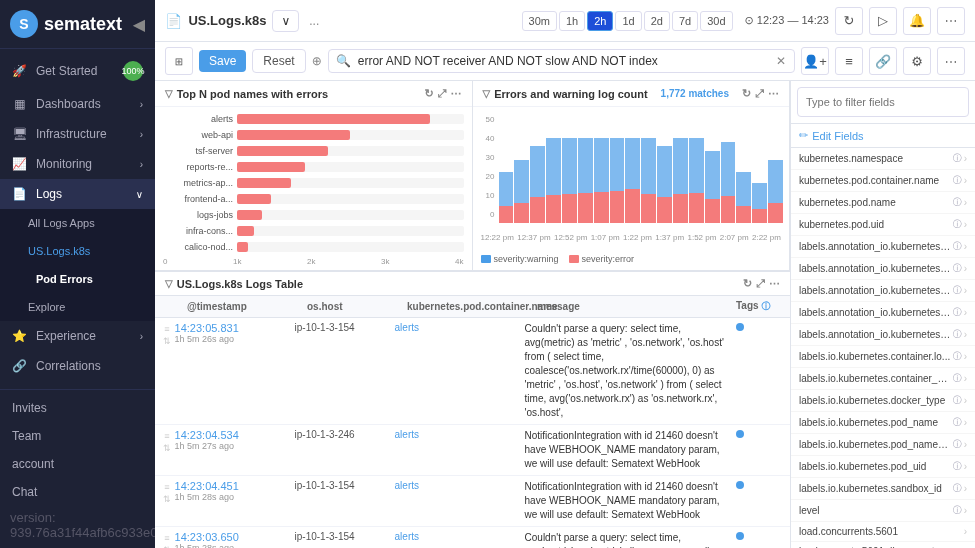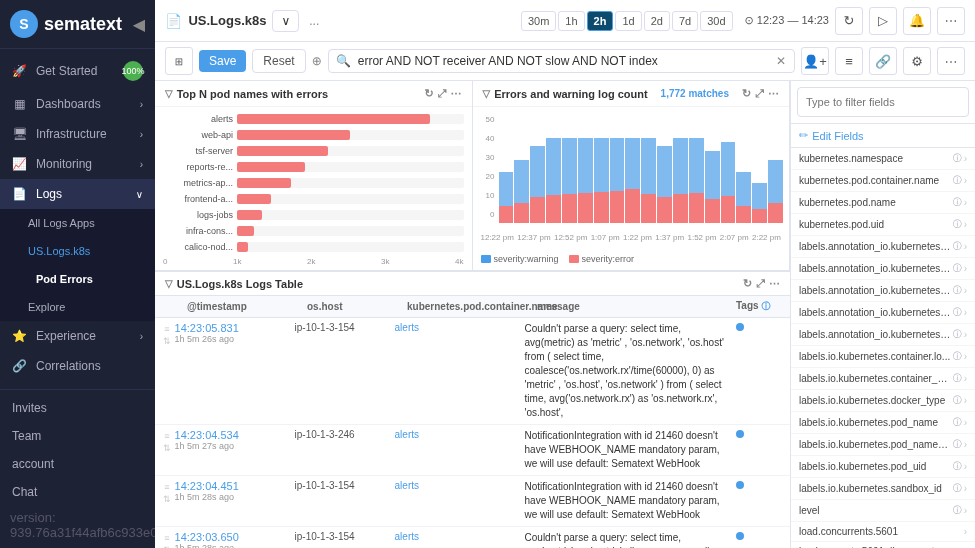--- a/index.html
+++ b/index.html
@@ -33,21 +33,21 @@
     .main { flex: 1; display: flex; flex-direction: column; min-width: 0; background: #f5f6fa; }
 
     
     .topbar { display: flex; align-items: center; gap: 6px; padding: 6px 10px; background: white; border-bottom: 1px solid #e0e4ec; height: 42px; }
     .topbar-title { font-size: 13px; font-weight: 600; color: #333; }
     .topbar-select { display: flex; align-items: center; gap: 4px; border: 1px solid #dde; border-radius: 4px; padding: 3px 8px; background: white; cursor: pointer; }
     .topbar-more { color: #888; cursor: pointer; padding: 0 4px; }
     .topbar-spacer { flex: 1; }
     .topbar-time-controls { display: flex; align-items: center; gap: 2px; }
     .time-btn { padding: 3px 6px; border: 1px solid #dde; border-radius: 3px; cursor: pointer; font-size: 11px; color: #555; background: white; }
-    .time-btn.active { background: #0c4a6e; color: white; border-color: #4a9de8; font-weight: bold; }
+    .time-btn.active { background: #1d4ed8; color: white; border-color: #4a9de8; }
     .topbar-range { font-size: 11px; color: #555; margin-left: 6px; }
     .topbar-icon-btn { width: 28px; height: 28px; display: flex; align-items: center; justify-content: center; border: 1px solid #dde; border-radius: 3px; cursor: pointer; background: white; color: #555; font-size: 13px; }
 
     
     .toolbar { display: flex; align-items: center; gap: 6px; padding: 5px 10px; background: white; border-bottom: 1px solid #e0e4ec; }
     .toolbar-btn { display: flex; align-items: center; gap: 4px; padding: 4px 10px; border-radius: 4px; cursor: pointer; font-size: 12px; font-weight: 500; border: none; }
     .toolbar-btn.save { background: #4a9de8; color: white; }
     .toolbar-btn.reset { background: white; color: #555; border: 1px solid #dde; }
     .toolbar-filter-icon { color: #888; cursor: pointer; }
     .search-bar { flex: 1; display: flex; align-items: center; border: 1px solid #dde; border-radius: 4px; background: white; padding: 4px 8px; gap: 6px; }

